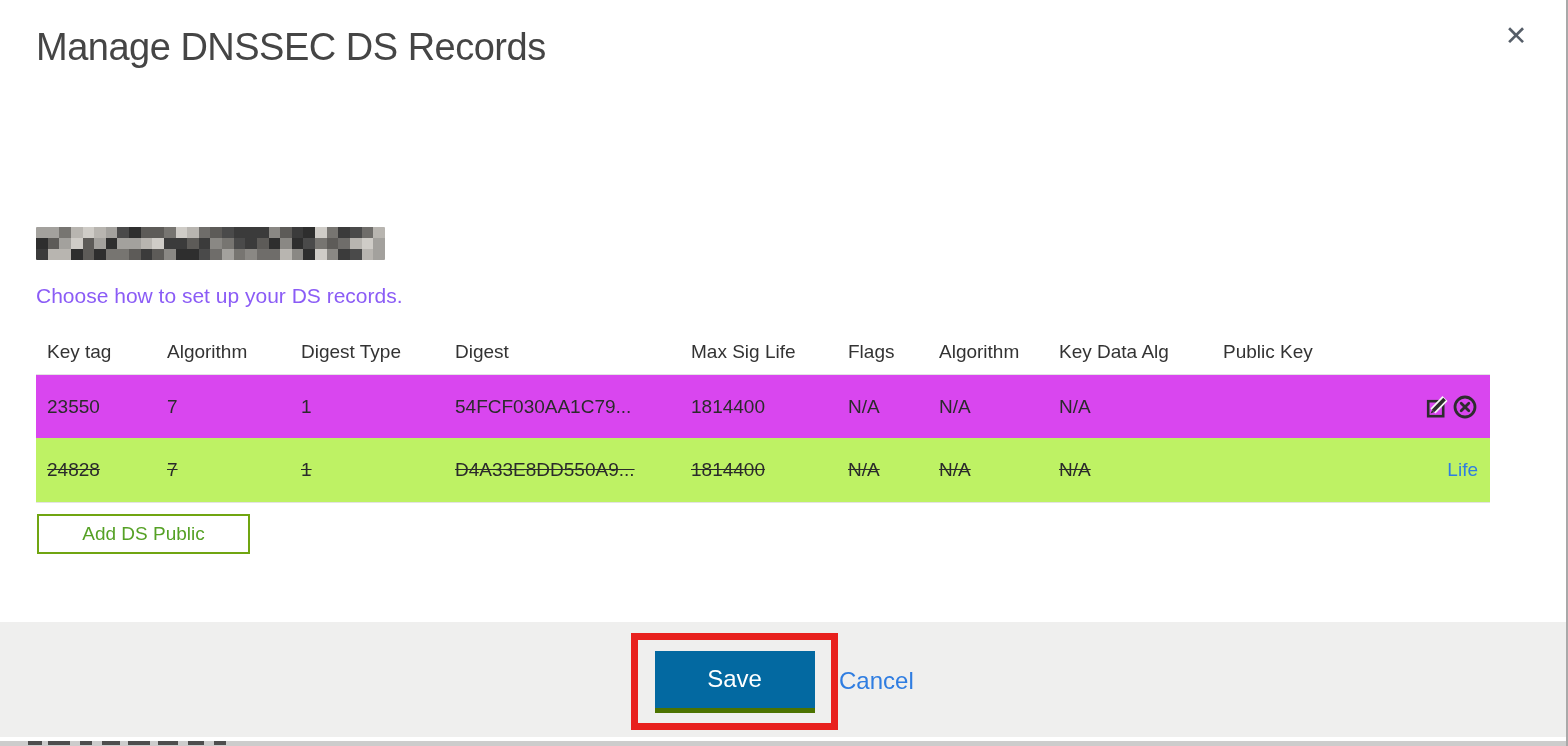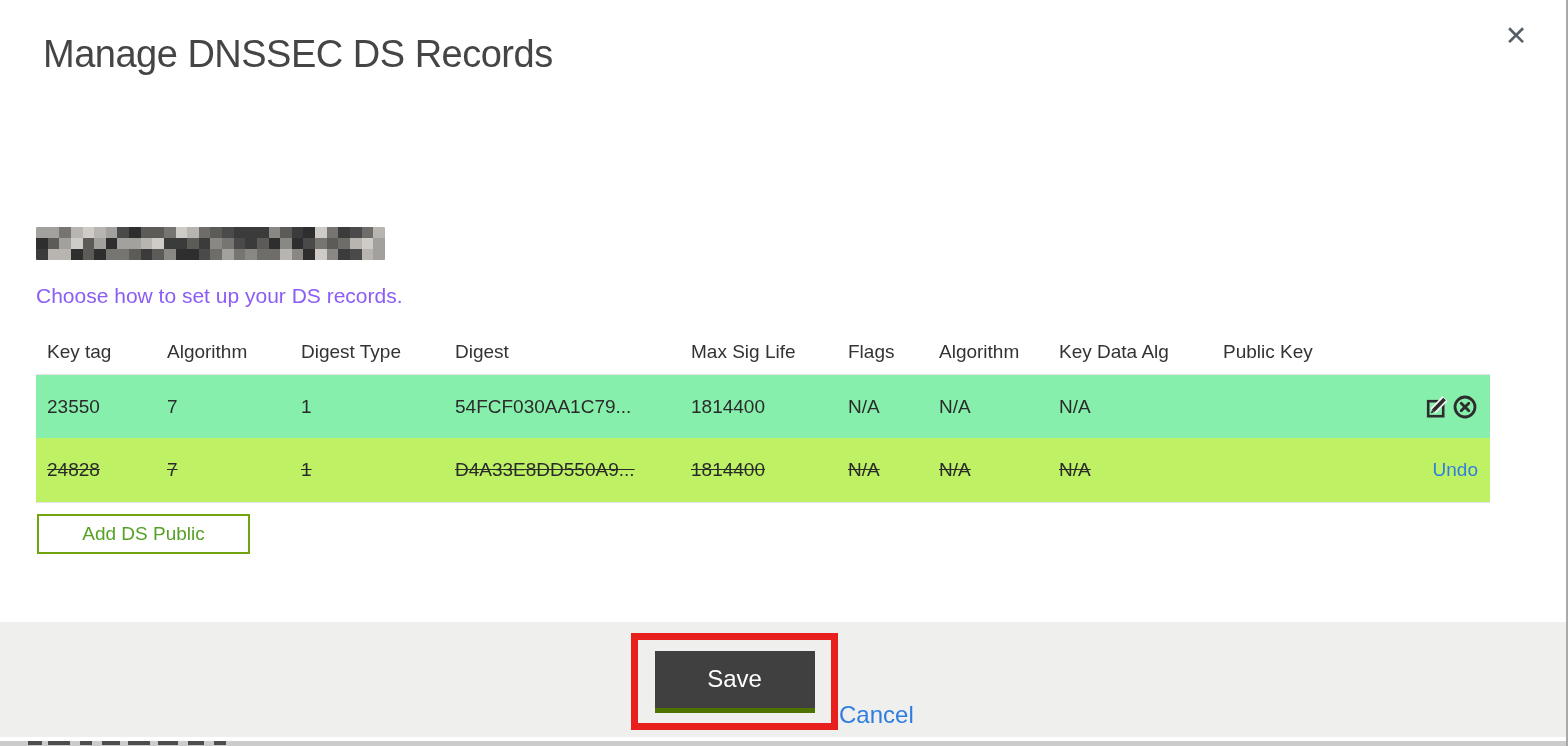--- a/index.html
+++ b/index.html
@@ -3,21 +3,21 @@
 <meta charset="utf-8">
 <style>
   html,body{margin:0;padding:0;background:#fff;}
   .screen{
     position:relative;width:1568px;height:746px;box-sizing:border-box;
     background:#ffffff;overflow:hidden;
     font-family:"Liberation Sans","DejaVu Sans",sans-serif;
     border-right:2px solid #a9a9a9;
   }
   .page-title{
-    position:absolute;left:36px;top:26px;margin:7px;
+    position:absolute;left:36px;top:26px;margin:0;
     font-size:38px;font-weight:300;color:#454545;letter-spacing:-0.5px;
   }
   .close-btn{
     position:absolute;left:1498px;top:18px;width:36px;height:36px;
     background:none;border:none;padding:0;cursor:pointer;
     font-size:27px;font-weight:700;color:#565e68;line-height:36px;text-align:center;
     font-family:"DejaVu Sans",sans-serif;
   }
   .redacted{
     position:absolute;left:36px;top:227px;width:349px;height:33px;
@@ -29,21 +29,21 @@
     font-size:21px;color:#8b5cf6;
   }
   .ds-table{position:absolute;left:36px;top:330px;width:1454px;}
   .thead,.row{
     display:grid;align-items:center;
     grid-template-columns:120px 134px 154px 236px 157px 91px 120px 164px 130px 1fr;
   }
   .thead{height:44px;border-bottom:1px solid #e3e3e3;font-size:19px;color:#333;}
   .cell{padding-left:11px;white-space:nowrap;overflow:hidden;}
   .row{height:63px;font-size:19px;color:#2b2b2b;}
-  .row-active{background:#86efac;}
+  .row-active{background:#d946ef;}
   .row-deleted{height:64px;border-bottom:1px solid #e3e3e3;background:#bef264;}
   .row-deleted .cell span{text-decoration:line-through;}
   .actions{justify-self:end;padding-right:12px;display:flex;align-items:center;gap:1px;}
   .icon-btn{background:none;border:none;padding:0;margin:0;cursor:pointer;line-height:0;}
   .undo-link{font-size:19px;color:#2f7de1;text-decoration:none;cursor:pointer;}
   .add-btn{
     position:absolute;left:37px;top:514px;width:213px;height:40px;
     background:#ffffff;border:2px solid #70a511;box-sizing:border-box;
     color:#55a125;font-size:19px;cursor:pointer;
     font-family:"Liberation Sans","DejaVu Sans",sans-serif;
@@ -52,27 +52,27 @@
     position:absolute;left:0;top:622px;width:100%;height:115px;
     background:#efefee;
   }
   .annotation-box{
     position:absolute;left:631px;top:11px;width:207px;height:97px;
     box-sizing:border-box;border:7px solid #e8201d;
     display:flex;align-items:center;justify-content:center;
   }
   .save-btn{
     width:160px;height:62px;box-sizing:border-box;
-    background:#404040;border:none;border-bottom:5px solid #4c7300;
+    background:#0369a1;border:none;border-bottom:5px solid #4c7300;
     color:#ffffff;font-size:24px;cursor:pointer;
     font-family:"Liberation Sans","DejaVu Sans",sans-serif;
   }
   .cancel-link{
     position:absolute;left:839px;top:45px;
-    font-size:24px;color:#2f7de1;text-decoration:none;cursor:pointer;margin-top:34px;
+    font-size:24px;color:#2f7de1;text-decoration:none;cursor:pointer;
   }
   .bottom-strip{
     position:absolute;left:0;top:741px;width:100%;height:5px;background:#cccccc;
   }
   .bottom-strip i{position:absolute;top:0;height:4px;background:#4e4e4e;display:block;}
 </style>
 </head>
 <body>
 
 <div class="screen">
@@ -132,21 +132,21 @@
       <div class="cell"><span>24828</span></div>
       <div class="cell"><span>7</span></div>
       <div class="cell"><span>1</span></div>
       <div class="cell"><span>D4A33E8DD550A9...</span></div>
       <div class="cell"><span>1814400</span></div>
       <div class="cell"><span>N/A</span></div>
       <div class="cell"><span>N/A</span></div>
       <div class="cell"><span>N/A</span></div>
       <div class="cell"><span></span></div>
       <div class="actions">
-        <a class="undo-link">Undo</a>
+        <a class="undo-link">Life</a>
       </div>
     </div>
   </div>
 
   <button class="add-btn">Add DS Public</button>
 
   <div class="footer">
     <div class="annotation-box">
       <button class="save-btn">Save</button>
     </div>

